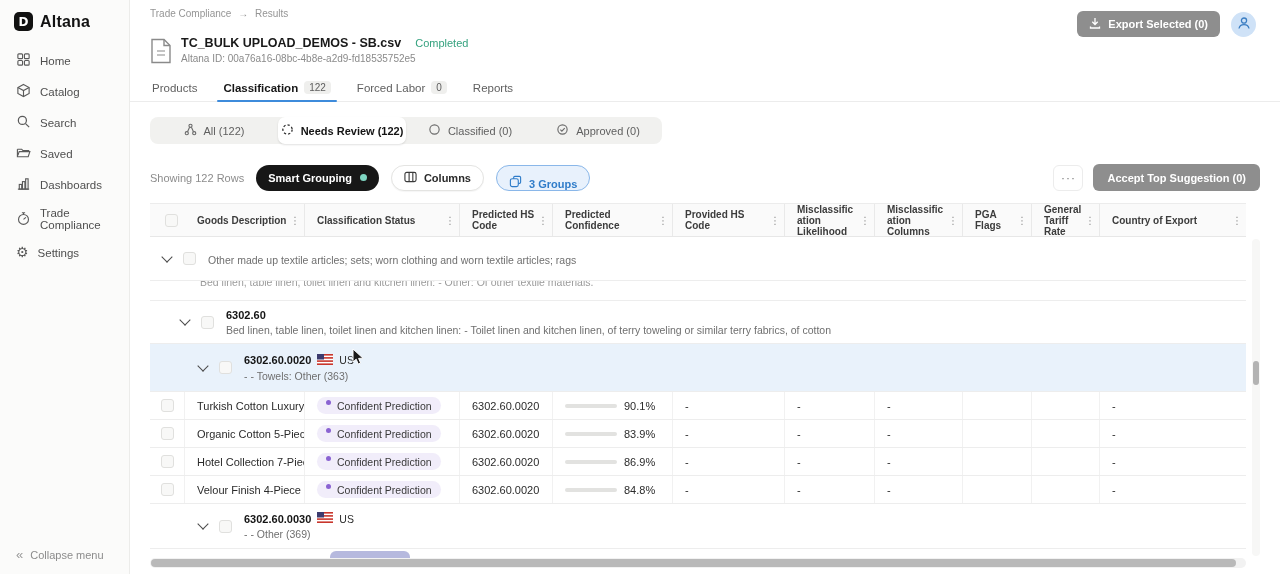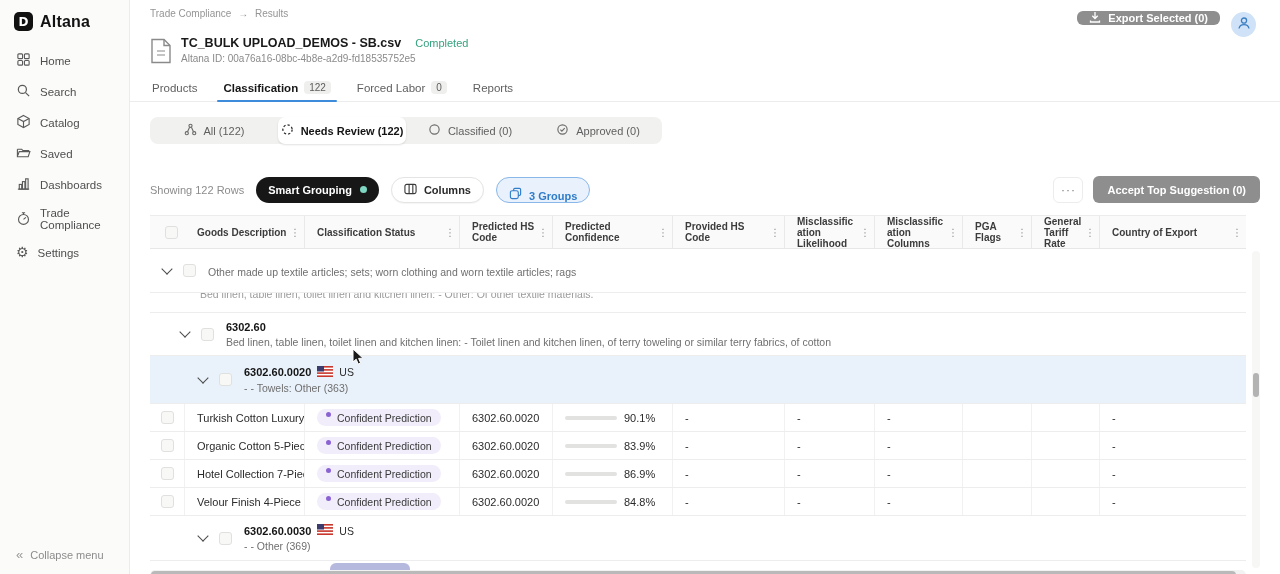--- a/index.html
+++ b/index.html
@@ -27,21 +27,21 @@
   .main { flex:1; position:relative; background:#fff; }
   .head { padding:8px 20px 0 20px; position:relative; }
   .crumbs { font-size:10px; color:#959595; }
   .crumbs span { margin-right:4px; }
   .title-row { display:flex; align-items:flex-start; gap:9px; margin-top:17px; }
   .doc-icon { margin-top:2px; }
   .title-block .t1 { display:flex; align-items:center; gap:14px; }
   .file-title { font-size:12.5px; font-weight:bold; color:#191919; }
   .status-completed { font-size:11px; color:#35a27f; }
   .altana-id { font-size:10px; color:#8a8a8a; margin-top:3px; }
-  .btn-export { position:absolute; top:11px; right:60px; height:14px; background:#8e8e8e;
+  .btn-export { position:absolute; top:11px; right:60px; height:26px; background:#8e8e8e;
     border:none; border-radius:6px; color:#fff; font-size:11px; font-weight:bold;
     padding:0 12px; display:flex; align-items:center; gap:7px; cursor:pointer;
     font-family:inherit; }
   .avatar { position:absolute; top:12px; right:24px; width:25px; height:25px;
     border-radius:50%; background:#cfe2f7; display:flex; align-items:center;
     justify-content:center; cursor:pointer; }
 
   .tabs { display:flex; gap:22px; padding:0 20px; margin-top:9px;
     border-bottom:1px solid #ececec; }
   .tab { display:flex; align-items:center; gap:6px; font-size:11.5px; color:#5f5f5f;
@@ -52,21 +52,21 @@
   .tab-badge { background:#efefed; border-radius:4px; font-size:10px; color:#5d5d5d;
     padding:1px 5px; font-weight:normal; }
 
   .seg-wrap { margin:15px 20px 0 20px; }
   .seg { display:flex; width:512px; background:#f1f1ef; border-radius:8px; padding:0; }
   .seg-item { flex:1; display:flex; align-items:center; justify-content:center; gap:7px;
     font-size:11px; color:#5f5f5f; height:27px; cursor:pointer; border-radius:7px; }
   .seg-item.active { background:#fff; color:#141414; font-weight:bold;
     box-shadow:0 1px 2px rgba(0,0,0,.12); }
 
-  .toolbar { display:flex; align-items:center; gap:12px; margin:32px 20px 0 20px; }
+  .toolbar { display:flex; align-items:center; gap:12px; margin:20px 20px 0 20px; }
   .showing { font-size:11px; color:#8c8c8c; }
   .pill-dark { display:flex; align-items:center; gap:8px; background:#171717; color:#fff;
     font-size:11px; font-weight:bold; height:26px; border-radius:13px; padding:0 12px;
     cursor:pointer; }
   .dot-teal { width:7px; height:7px; border-radius:50%; background:#7fd6c2; }
   .pill-light { display:flex; align-items:center; gap:7px; background:#fff;
     border:1px solid #e4e4e2; color:#2a2a2a; font-size:11px; font-weight:bold; height:26px;
     border-radius:13px; padding:0 12px; cursor:pointer; box-shadow:0 1px 1px rgba(0,0,0,.04); }
   .pill-blue { display:flex; align-items:flex-end; gap:7px; background:#e8f1fc;
     border:1px solid #8ab7e9; color:#2f7cc9; font-size:11px; font-weight:bold; height:26px;
@@ -155,32 +155,32 @@
       <div class="nav-item">
         <span><svg width="15" height="15" viewBox="0 0 16 16" fill="none" stroke="#5a5a5a" stroke-width="1.2">
               <rect x="2" y="2" width="5" height="5" rx="1"></rect>
               <rect x="9" y="2" width="5" height="5" rx="1"></rect>
               <rect x="2" y="9" width="5" height="5" rx="1"></rect>
               <rect x="9" y="9" width="5" height="5" rx="1"></rect>
             </svg></span>
         <span>Home</span>
       </div>
       <div class="nav-item">
+        <span><svg width="15" height="15" viewBox="0 0 16 16" fill="none" stroke="#5a5a5a" stroke-width="1.2">
+              <path d="M8 1.5 L14 4.8 V11.2 L8 14.5 L2 11.2 V4.8 Z"></path>
+              <path d="M2 4.8 L8 8 L14 4.8 M8 8 V14.5"></path>
+            </svg></span>
+        <span>Catalog</span>
+      </div>
+      <div class="nav-item">
         <span><svg width="15" height="15" viewBox="0 0 16 16" fill="none" stroke="#5a5a5a" stroke-width="1.3">
               <circle cx="6.8" cy="6.8" r="4.3"></circle>
               <line x1="10.2" y1="10.2" x2="14" y2="14"></line>
             </svg></span>
         <span>Search</span>
-      </div>
-      <div class="nav-item">
-        <span><svg width="15" height="15" viewBox="0 0 16 16" fill="none" stroke="#5a5a5a" stroke-width="1.2">
-              <path d="M8 1.5 L14 4.8 V11.2 L8 14.5 L2 11.2 V4.8 Z"></path>
-              <path d="M2 4.8 L8 8 L14 4.8 M8 8 V14.5"></path>
-            </svg></span>
-        <span>Catalog</span>
       </div>
       <div class="nav-item">
         <span><svg width="15" height="15" viewBox="0 0 16 16" fill="none" stroke="#5a5a5a" stroke-width="1.2">
               <path d="M1.5 4.5 V12.5 H13 L14.8 7 H3.4 L2 11 M1.5 4.5 H6 L7.5 6 H13.5 V7"></path>
             </svg></span>
         <span>Saved</span>
       </div>
       <div class="nav-item">
         <span><svg width="15" height="15" viewBox="0 0 16 16" fill="none" stroke="#5a5a5a" stroke-width="1.2">
               <path d="M2 14 H14"></path>

